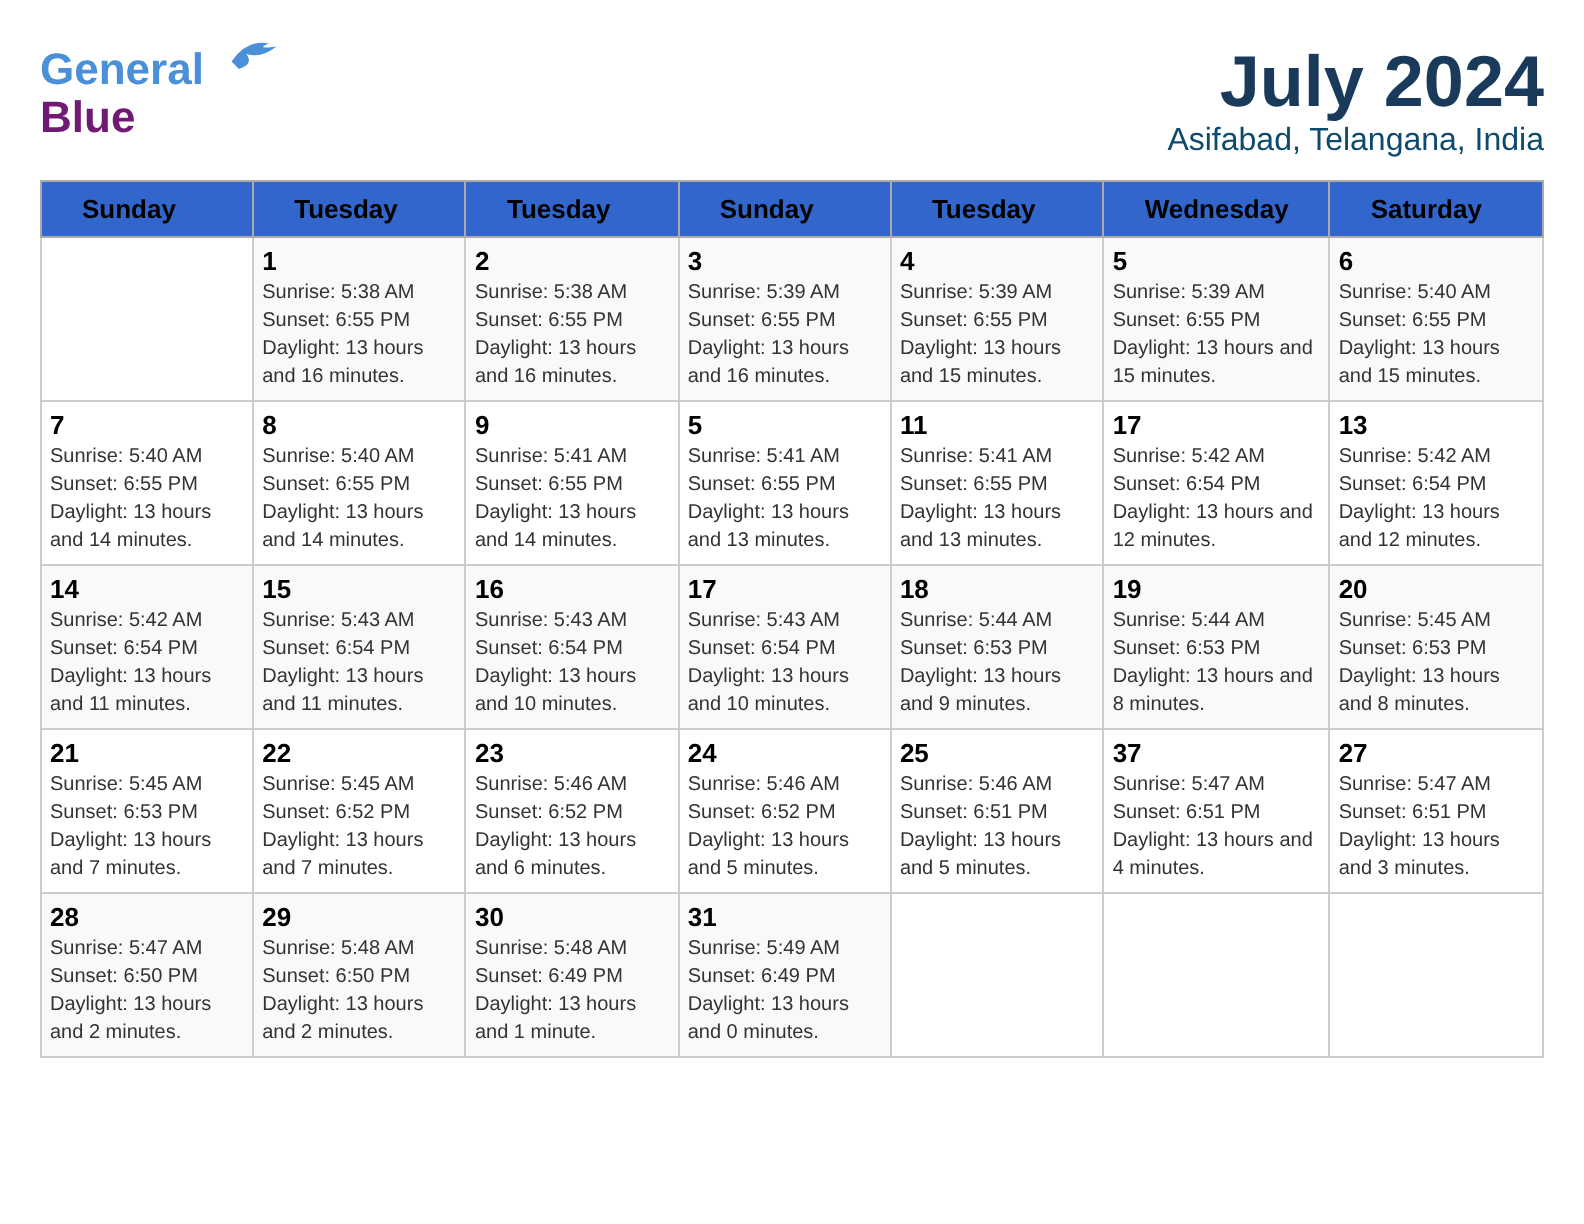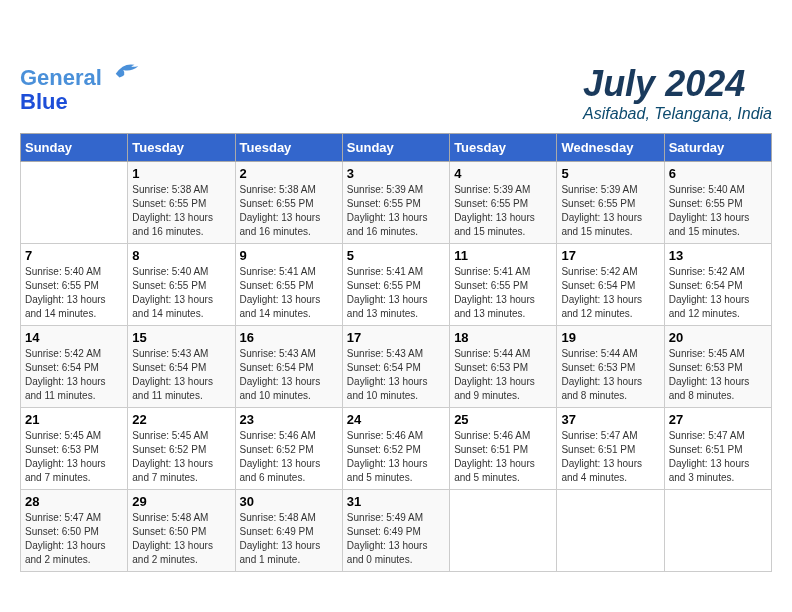--- a/index.html
+++ b/index.html
@@ -8,21 +8,20 @@
       background: #fff;
       width: 792px;
       min-height: 612px;
       padding: 20px;
     }
     .header {
       display: flex;
       justify-content: space-between;
       align-items: flex-start;
       margin-bottom: 10px;
-      margin-top: 43px;
     }
     .logo {
       display: flex;
       align-items: center;
     }
     .logo-text {
       font-size: 22px;
       font-weight: bold;
       color: #1a3a5c;
       line-height: 1.1;
@@ -30,40 +29,40 @@
     .logo-text span {
       color: #4a90d9;
     }
     .logo-bird {
       width: 30px;
       height: 30px;
       margin-left: 4px;
       margin-top: -8px;
     }
     .title-area {
-      font-style: italic;
+      text-align: right;
     }
     .month-title {
       font-size: 36px;
       font-weight: bold;
       color: #1a3a5c;
     }
     .location {
       font-size: 16px;
       color: #0c4a6e;
     }
     table {
       width: 100%;
       border-collapse: collapse;
       font-size: 11px;
     }
     thead tr th {
       background-color: #3366cc;
-      color: #ffffff;
-      padding: 6px 4px;
+      color: #000000;
+      padding: 6px 20px;
       text-align: left;
       font-size: 13px;
       font-weight: bold;
       border: 1px solid #aaa;
     }
     tbody tr td {
       border: 1px solid #ccc;
       vertical-align: top;
       padding: 4px;
       width: calc(100% / 7);
@@ -94,21 +93,21 @@
 
 <div class="header">
   <div class="logo">
     <div>
       <div class="logo-text">
         <span>General</span>
         <svg class="logo-bird" viewBox="0 0 40 30">
           <path d="M5,20 Q15,5 30,8 Q20,12 35,10 Q25,18 15,15 Q20,22 10,25 Z" fill="#4a90d9"></path>
         </svg>
       </div>
-      <div class="logo-text" style="color:#1d4ed8; font-size:22px;">Blue</div>
+      <div class="logo-text" style="color:#701a75; font-size:22px;">Blue</div>
     </div>
   </div>
   <div class="title-area">
     <div class="month-title">July 2024</div>
     <div class="location">Asifabad, Telangana, India</div>
   </div>
 </div>
 
 <table>
   <thead>

